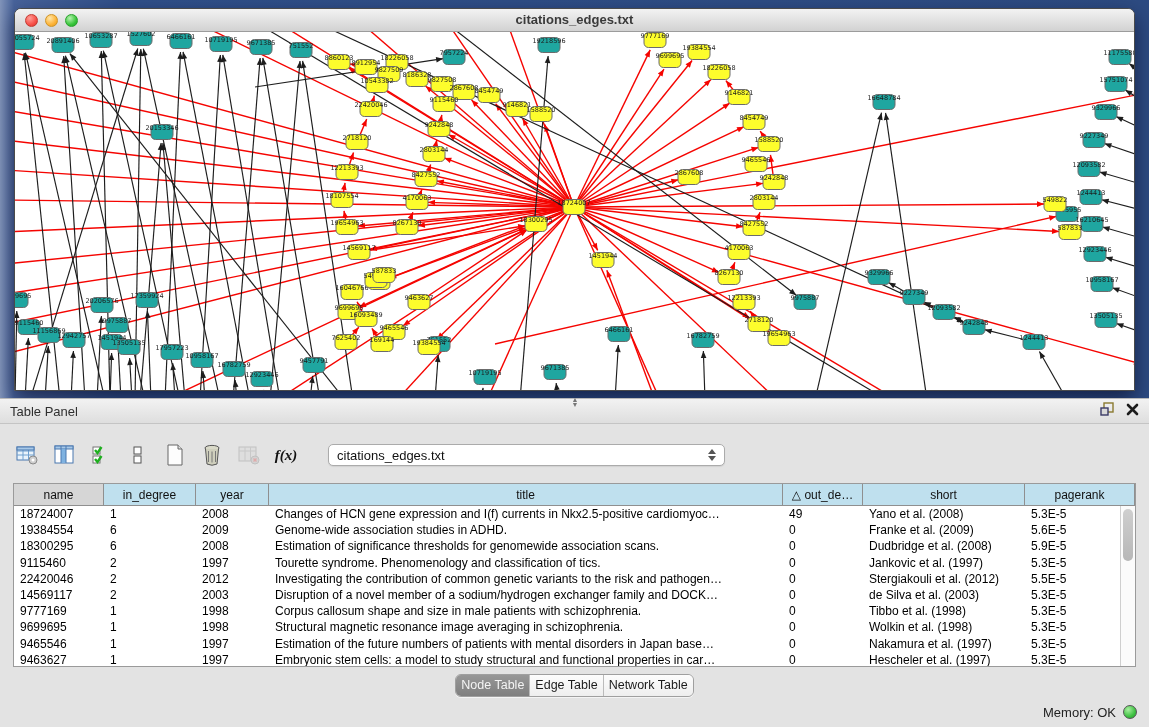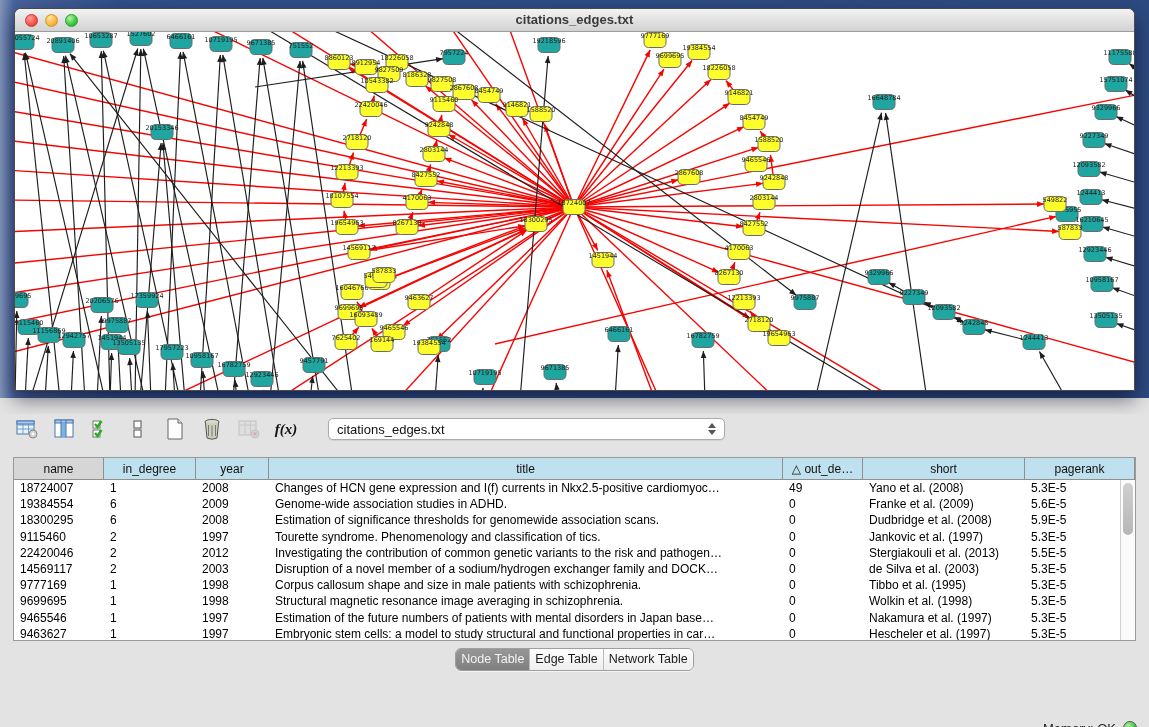--- a/index.html
+++ b/index.html
@@ -589,20 +589,35 @@
           <rect x="1044" y="192.5" width="22" height="15" rx="4.5" fill="#fdfd2c" stroke="#6b6b6b" stroke-width="1"></rect>
           <text x="1055" y="198" text-anchor="middle" font-size="6.5" fill="#1c1c1c" font-family="&quot;DejaVu Sans&quot;, sans-serif">587833</text>
           <rect x="577" y="220.5" width="22" height="15" rx="4.5" fill="#fdfd2c" stroke="#6b6b6b" stroke-width="1"></rect>
           <text x="588" y="226" text-anchor="middle" font-size="6.5" fill="#1c1c1c" font-family="&quot;DejaVu Sans&quot;, sans-serif">1451944</text>
         </svg>
     </div>
   </div>
 </div>
 
 <div id="table-panel">
+  <div id="panel-header">
+    <div id="splitter-grip">▲<br>▼</div>
+    <span id="panel-title">Table Panel</span>
+    <span class="hdr-icon">
+      <svg width="14" height="14" viewBox="0 0 14 14">
+          <rect x="4" y="1" width="9" height="9" fill="none" stroke="#8a7a30" stroke-width="1.4"></rect>
+          <rect x="1" y="6" width="7" height="7" fill="#d9d9d9" stroke="#3a3a66" stroke-width="1.4"></rect>
+        </svg>
+    </span>
+    <span class="hdr-icon">
+      <svg width="13" height="13" viewBox="0 0 13 13">
+          <path d="M2 2 L11 11 M11 2 L2 11" stroke="#1c1c1c" stroke-width="2.6" stroke-linecap="round"></path>
+        </svg>
+    </span>
+  </div>
 
   <div id="toolbar">
     <button class="tool-btn">
       <svg width="22" height="20" viewBox="0 0 22 20">
           <rect x="1" y="2" width="17" height="13" fill="#e9f3fb" stroke="#4a78b0"></rect>
           <path d="M1 6 h17 M1 10 h17 M7 2 v13 M12.5 2 v13" stroke="#6fa0cf"></path>
           <rect x="1" y="2" width="17" height="3" fill="#a8c9e8" stroke="#4a78b0"></rect>
           <circle cx="17" cy="15" r="4" fill="#cfcfcf" stroke="#8a8a8a"></circle>
           <circle cx="17" cy="15" r="1.5" fill="#fff"></circle>
         </svg>
@@ -708,39 +723,39 @@
           <div class="gcell" style="width: 80px;">0</div>
           <div class="gcell" style="width: 162px;">Jankovic et al. (1997)</div>
           <div class="gcell" style="width: 110px;">5.3E-5</div>
         </div>
         <div class="grow">
           <div class="gcell" style="width: 90px;">22420046</div>
           <div class="gcell" style="width: 92px;">2</div>
           <div class="gcell" style="width: 73px;">2012</div>
           <div class="gcell" style="flex: 1 1 0%;">Investigating the contribution of common genetic variants to the risk and pathogen…</div>
           <div class="gcell" style="width: 80px;">0</div>
-          <div class="gcell" style="width: 162px;">Stergiakouli et al. (2013)</div>
+          <div class="gcell" style="width: 162px;">Stergiakouli et al. (2012)</div>
           <div class="gcell" style="width: 110px;">5.5E-5</div>
         </div>
         <div class="grow">
           <div class="gcell" style="width: 90px;">14569117</div>
           <div class="gcell" style="width: 92px;">2</div>
           <div class="gcell" style="width: 73px;">2003</div>
           <div class="gcell" style="flex: 1 1 0%;">Disruption of a novel member of a sodium/hydrogen exchanger family and DOCK…</div>
           <div class="gcell" style="width: 80px;">0</div>
           <div class="gcell" style="width: 162px;">de Silva et al. (2003)</div>
           <div class="gcell" style="width: 110px;">5.3E-5</div>
         </div>
         <div class="grow">
           <div class="gcell" style="width: 90px;">9777169</div>
           <div class="gcell" style="width: 92px;">1</div>
           <div class="gcell" style="width: 73px;">1998</div>
           <div class="gcell" style="flex: 1 1 0%;">Corpus callosum shape and size in male patients with schizophrenia.</div>
           <div class="gcell" style="width: 80px;">0</div>
-          <div class="gcell" style="width: 162px;">Tibbo et al. (1995)</div>
+          <div class="gcell" style="width: 162px;">Tibbo et al. (1998)</div>
           <div class="gcell" style="width: 110px;">5.3E-5</div>
         </div>
         <div class="grow">
           <div class="gcell" style="width: 90px;">9699695</div>
           <div class="gcell" style="width: 92px;">1</div>
           <div class="gcell" style="width: 73px;">1998</div>
           <div class="gcell" style="flex: 1 1 0%;">Structural magnetic resonance image averaging in schizophrenia.</div>
           <div class="gcell" style="width: 80px;">0</div>
           <div class="gcell" style="width: 162px;">Wolkin et al. (1998)</div>
           <div class="gcell" style="width: 110px;">5.3E-5</div>

